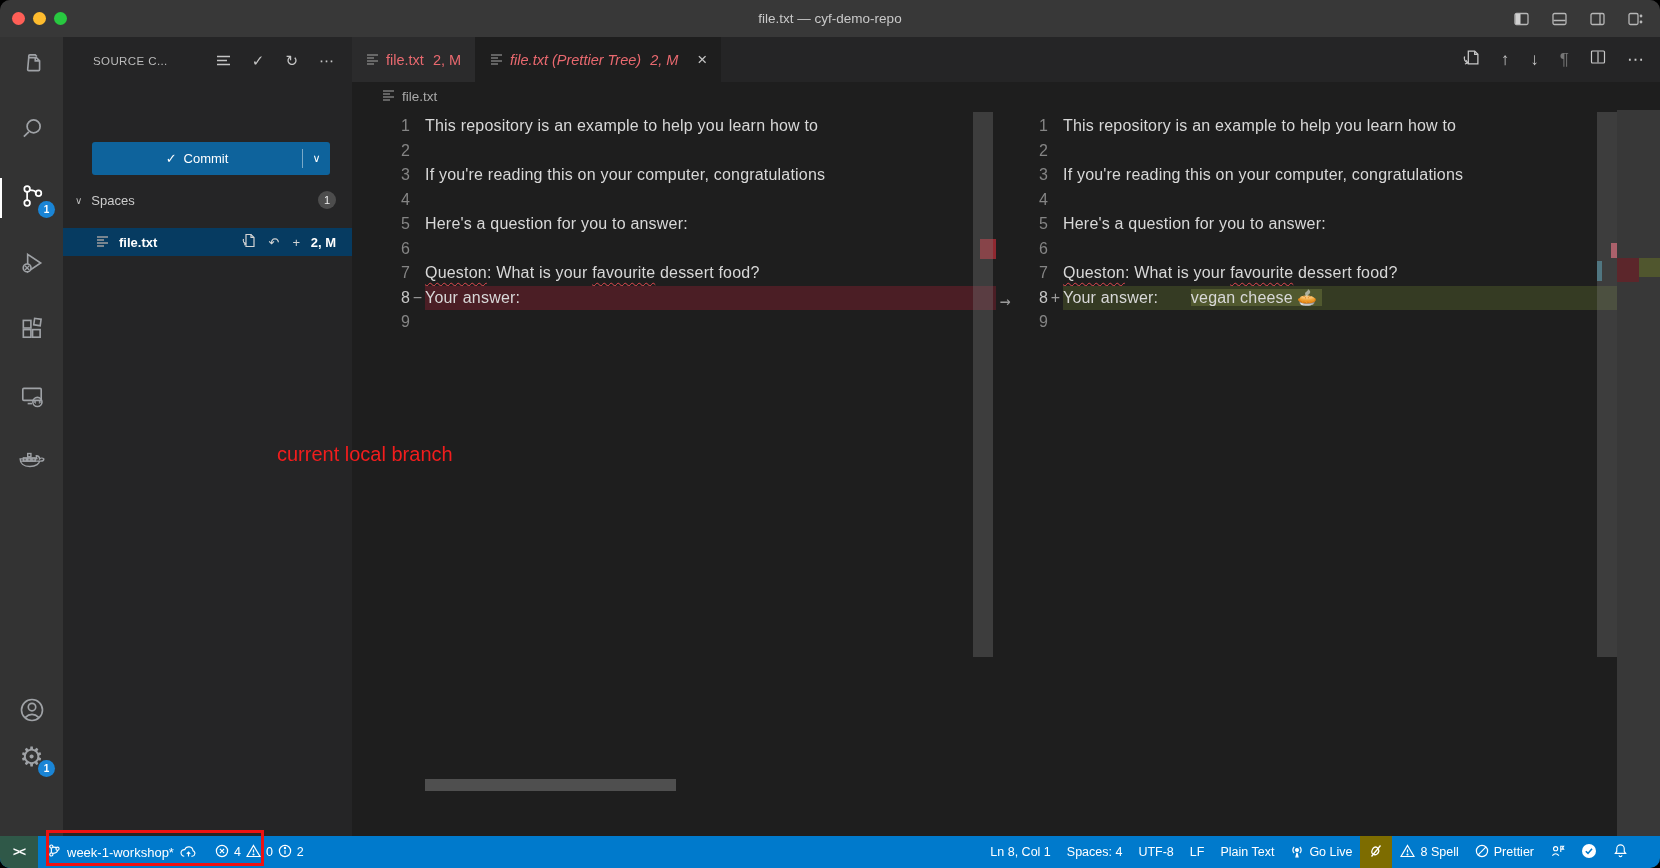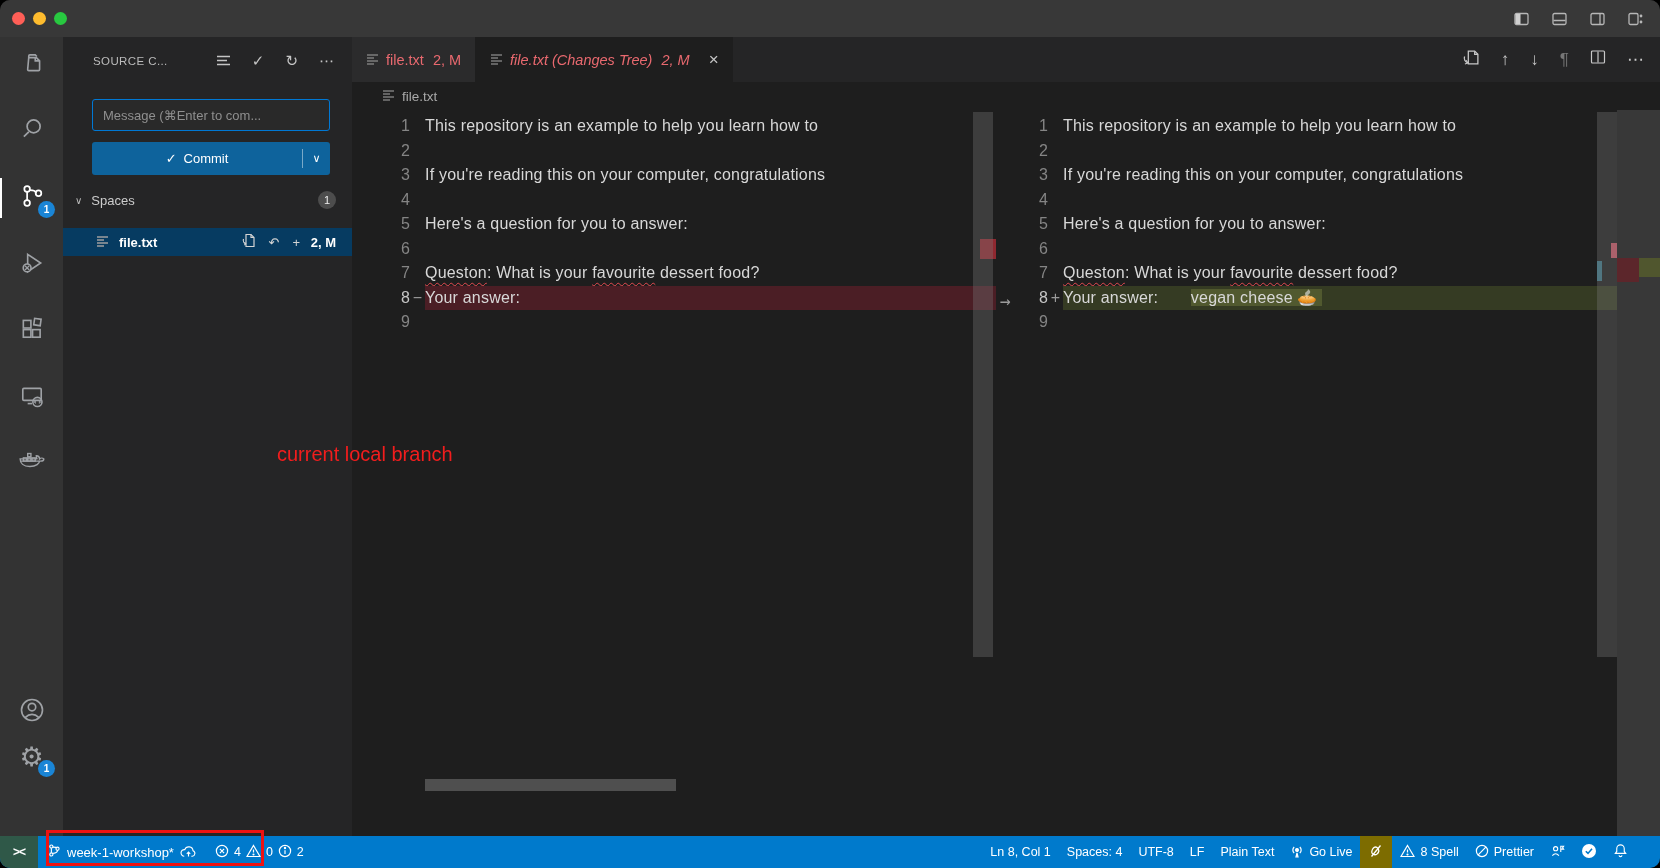--- a/index.html
+++ b/index.html
@@ -101,20 +101,21 @@
 <body>
 
 <div class="window">
 
   <div class="titlebar">
     <div class="lights">
       <div class="light red"></div>
       <div class="light yellow"></div>
       <div class="light green"></div>
     </div>
+    <div class="win-title">file.txt — cyf-demo-repo</div>
     <div class="tb-icons">
       <span>
         <svg width="17" height="16" viewBox="0 0 16 16">
             <rect x="1.5" y="2.5" width="13" height="11" rx="1.5" fill="none" stroke="#b7b7b7" stroke-width="1.3"></rect>
             <rect x="2" y="3" width="5" height="10" fill="#cfcfcf"></rect>
           </svg>
       </span>
       <span>
         <svg width="17" height="16" viewBox="0 0 16 16">
             <rect x="1.5" y="2.5" width="13" height="11" rx="1.5" fill="none" stroke="#b7b7b7" stroke-width="1.3"></rect>
@@ -213,21 +214,20 @@
         <span><svg width="15" height="13" viewBox="0 0 15 13" stroke="#c5c5c5" stroke-width="1.4">
               <line x1="1" y1="2.5" x2="14" y2="2.5"></line>
               <line x1="1" y1="6.5" x2="11" y2="6.5"></line>
               <line x1="1" y1="10.5" x2="14" y2="10.5"></line>
             </svg></span>
         <span>✓</span>
         <span>↻</span>
         <span>⋯</span>
       </span>
     </div>
-    <input class="msg-input" placeholder="Message (⌘Enter to com..." style="">
     <div class="commit-btn">
       <span class="commit-main">
         <span>✓</span>
         <span>Commit</span>
       </span>
       <span class="commit-sep"></span>
       <span class="commit-dd">∨</span>
     </div>
     <div class="changes-row">
       <span class="changes-chev">∨</span>
@@ -268,21 +268,21 @@
         <span>file.txt</span>
         <span class="tstat">2, M</span>
       </div>
       <div class="tab active">
         <span class="lines-icon" style="font-style:normal"><svg width="13" height="12" viewBox="0 0 13 12" stroke="#8a8a8a" stroke-width="1.3">
               <line x1="1" y1="2" x2="12" y2="2"></line>
               <line x1="1" y1="5" x2="8" y2="5"></line>
               <line x1="1" y1="8" x2="12" y2="8"></line>
               <line x1="1" y1="11" x2="8" y2="11"></line>
             </svg></span>
-        <span>file.txt (Changes Tree)</span>
+        <span>file.txt (Prettier Tree)</span>
         <span class="tstat">2, M</span>
         <span class="tab-close">×</span>
       </div>
       <div class="ed-actions">
         <span><svg width="17" height="17" viewBox="0 0 16 16" fill="none" stroke="#c8c8c8" stroke-width="1.2">
               <path d="M5 2 h6 l3 3 v9 h-9 z"></path>
               <path d="M11 2 v3 h3"></path>
               <path d="M1.5 7 a4.5 4.5 0 0 0 3 6"></path>
               <path d="M3 10.5 l1.5 2.7 -2.7 1" stroke-width="1"></path>
             </svg></span>

